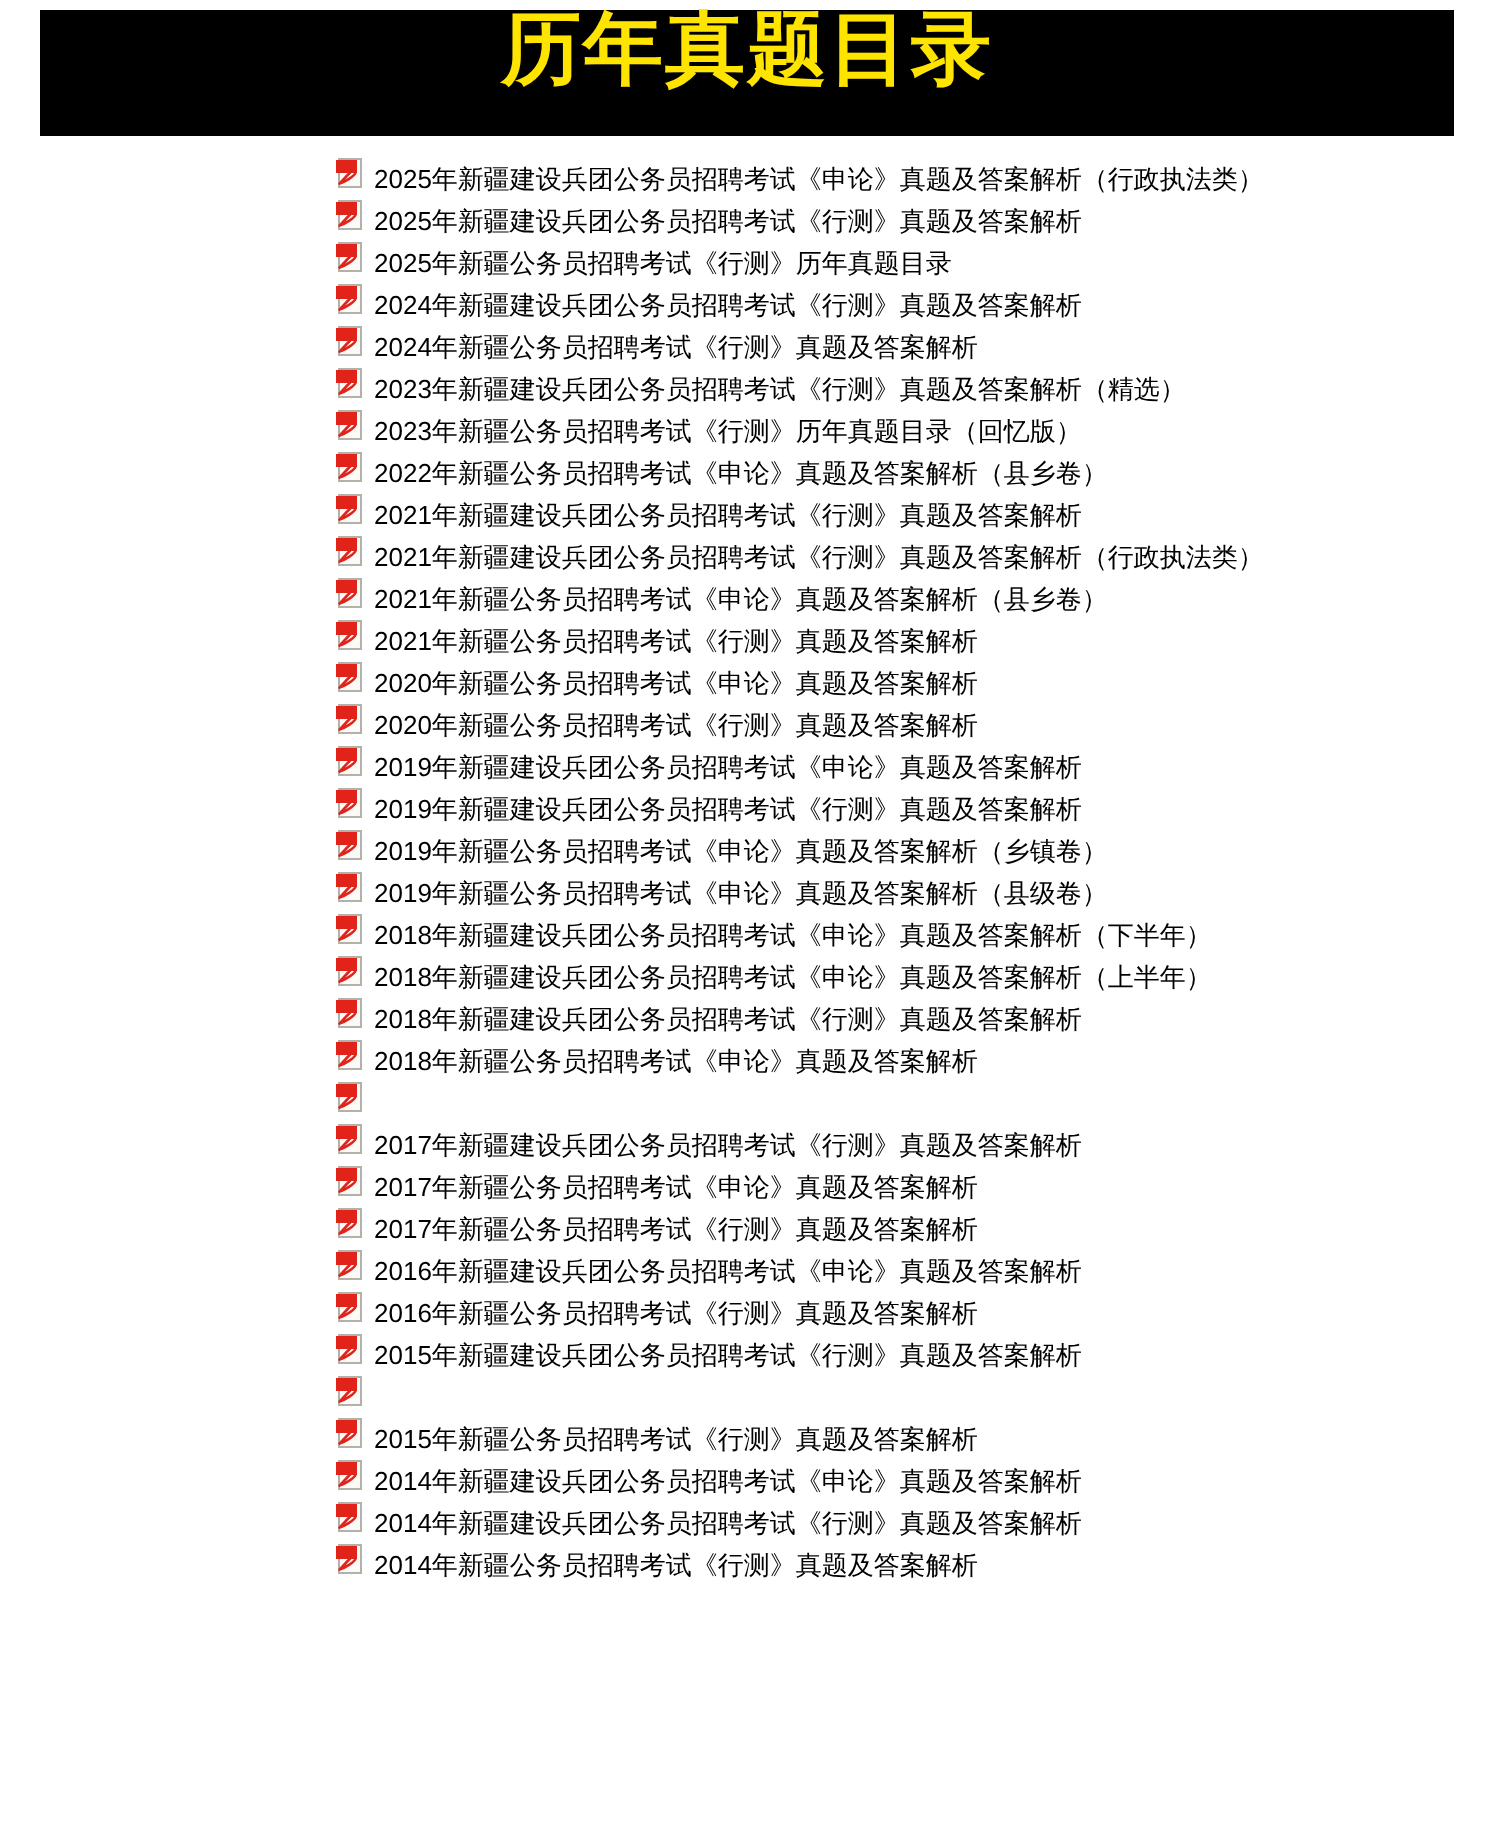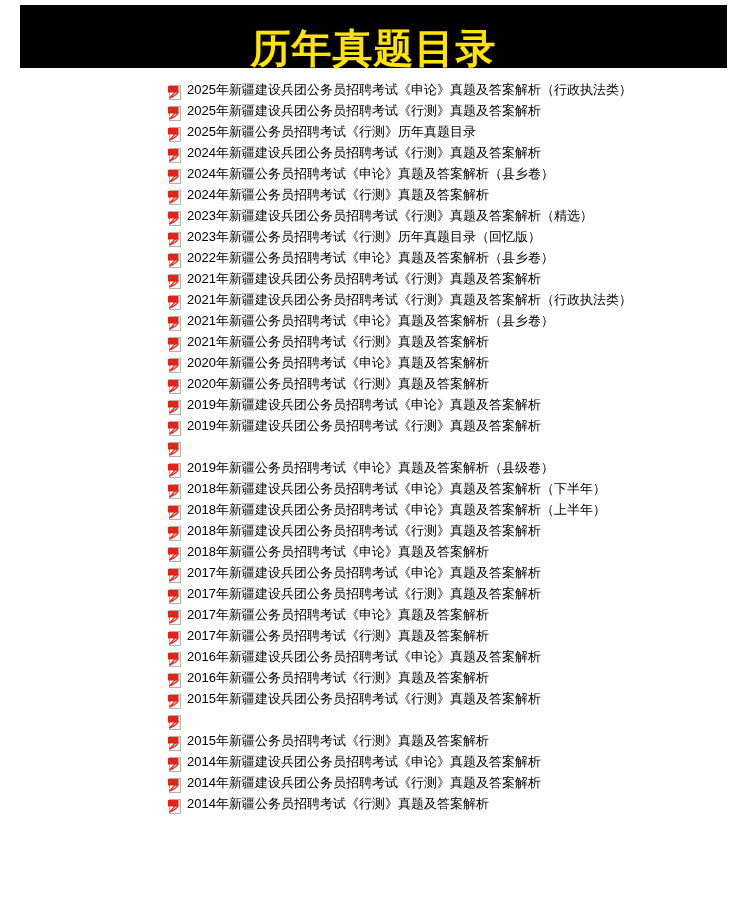--- a/index.html
+++ b/index.html
@@ -13,42 +13,42 @@
     position: relative;
     font-family: "Liberation Sans", sans-serif;
     color: #000000;
     overflow: hidden;
   }
   .banner {
     margin: 5px 23px 0 20px;
     height: 63px;
     background: #000000;
     display: flex;
-    align-items: flex-end;
+    align-items: flex-start;
     justify-content: center;
   }
   .banner-title {
     margin: 0;
     color: #ffe400;
     font-size: 40px;
     font-weight: bold;
     font-family: "DejaVu Serif", "Liberation Serif", serif;
     letter-spacing: 1px;
     line-height: 1;
     white-space: nowrap;
   }
   .doc-list {
     list-style: none;
     margin: 11px 0 0 168px;
     padding: 0;
   }
   .doc-row {
     height: 21px;
     display: flex;
-    align-items: flex-end;
+    align-items: flex-start;
     cursor: pointer;
   }
   .pdf-icon {
     flex: none;
     width: 13px;
     height: 15px;
     margin-right: 6px;
     display: inline-block;
     line-height: 0;
   }
@@ -107,30 +107,20 @@
         <span class="pdf-icon">
           <svg width="13" height="15" viewBox="0 0 13 15" xmlns="http://www.w3.org/2000/svg">
             <rect x="1.5" y="0.5" width="11" height="14" fill="#fbfaf7" stroke="#b3b1aa" stroke-width="1"></rect>
             <rect x="0" y="1" width="10.5" height="6.5" fill="#e2231a"></rect>
             <path d="M1.8 12.8 C4.6 11.9 8.9 9.2 9.7 7.5 C10.3 6.2 8.6 5.8 7.2 7.1 C5.4 8.8 3.2 11.4 1.8 12.8" fill="none" stroke="#e2231a" stroke-width="1.3" stroke-linecap="round"></path>
           </svg>
         </span>
         <span class="doc-label">2024年新疆建设兵团公务员招聘考试《行测》真题及答案解析</span>
       </li>
 
-      <li class="doc-row">
-        <span class="pdf-icon">
-          <svg width="13" height="15" viewBox="0 0 13 15" xmlns="http://www.w3.org/2000/svg">
-            <rect x="1.5" y="0.5" width="11" height="14" fill="#fbfaf7" stroke="#b3b1aa" stroke-width="1"></rect>
-            <rect x="0" y="1" width="10.5" height="6.5" fill="#e2231a"></rect>
-            <path d="M1.8 12.8 C4.6 11.9 8.9 9.2 9.7 7.5 C10.3 6.2 8.6 5.8 7.2 7.1 C5.4 8.8 3.2 11.4 1.8 12.8" fill="none" stroke="#e2231a" stroke-width="1.3" stroke-linecap="round"></path>
-          </svg>
-        </span>
-        <span class="doc-label">2024年新疆公务员招聘考试《申论》真题及答案解析（县乡卷）</span>
-      </li>
 
       <li class="doc-row">
         <span class="pdf-icon">
           <svg width="13" height="15" viewBox="0 0 13 15" xmlns="http://www.w3.org/2000/svg">
             <rect x="1.5" y="0.5" width="11" height="14" fill="#fbfaf7" stroke="#b3b1aa" stroke-width="1"></rect>
             <rect x="0" y="1" width="10.5" height="6.5" fill="#e2231a"></rect>
             <path d="M1.8 12.8 C4.6 11.9 8.9 9.2 9.7 7.5 C10.3 6.2 8.6 5.8 7.2 7.1 C5.4 8.8 3.2 11.4 1.8 12.8" fill="none" stroke="#e2231a" stroke-width="1.3" stroke-linecap="round"></path>
           </svg>
         </span>
         <span class="doc-label">2024年新疆公务员招聘考试《行测》真题及答案解析</span>
@@ -258,20 +248,21 @@
       </li>
 
       <li class="doc-row">
         <span class="pdf-icon">
           <svg width="13" height="15" viewBox="0 0 13 15" xmlns="http://www.w3.org/2000/svg">
             <rect x="1.5" y="0.5" width="11" height="14" fill="#fbfaf7" stroke="#b3b1aa" stroke-width="1"></rect>
             <rect x="0" y="1" width="10.5" height="6.5" fill="#e2231a"></rect>
             <path d="M1.8 12.8 C4.6 11.9 8.9 9.2 9.7 7.5 C10.3 6.2 8.6 5.8 7.2 7.1 C5.4 8.8 3.2 11.4 1.8 12.8" fill="none" stroke="#e2231a" stroke-width="1.3" stroke-linecap="round"></path>
           </svg>
         </span>
+        <span class="doc-label">2019年新疆公务员招聘考试《申论》真题及答案解析（乡镇卷）</span>
       </li>
 
       <li class="doc-row">
         <span class="pdf-icon">
           <svg width="13" height="15" viewBox="0 0 13 15" xmlns="http://www.w3.org/2000/svg">
             <rect x="1.5" y="0.5" width="11" height="14" fill="#fbfaf7" stroke="#b3b1aa" stroke-width="1"></rect>
             <rect x="0" y="1" width="10.5" height="6.5" fill="#e2231a"></rect>
             <path d="M1.8 12.8 C4.6 11.9 8.9 9.2 9.7 7.5 C10.3 6.2 8.6 5.8 7.2 7.1 C5.4 8.8 3.2 11.4 1.8 12.8" fill="none" stroke="#e2231a" stroke-width="1.3" stroke-linecap="round"></path>
           </svg>
         </span>
@@ -325,21 +316,20 @@
 
 
       <li class="doc-row">
         <span class="pdf-icon">
           <svg width="13" height="15" viewBox="0 0 13 15" xmlns="http://www.w3.org/2000/svg">
             <rect x="1.5" y="0.5" width="11" height="14" fill="#fbfaf7" stroke="#b3b1aa" stroke-width="1"></rect>
             <rect x="0" y="1" width="10.5" height="6.5" fill="#e2231a"></rect>
             <path d="M1.8 12.8 C4.6 11.9 8.9 9.2 9.7 7.5 C10.3 6.2 8.6 5.8 7.2 7.1 C5.4 8.8 3.2 11.4 1.8 12.8" fill="none" stroke="#e2231a" stroke-width="1.3" stroke-linecap="round"></path>
           </svg>
         </span>
-        <span class="doc-label">2017年新疆建设兵团公务员招聘考试《申论》真题及答案解析</span>
       </li>
 
       <li class="doc-row">
         <span class="pdf-icon">
           <svg width="13" height="15" viewBox="0 0 13 15" xmlns="http://www.w3.org/2000/svg">
             <rect x="1.5" y="0.5" width="11" height="14" fill="#fbfaf7" stroke="#b3b1aa" stroke-width="1"></rect>
             <rect x="0" y="1" width="10.5" height="6.5" fill="#e2231a"></rect>
             <path d="M1.8 12.8 C4.6 11.9 8.9 9.2 9.7 7.5 C10.3 6.2 8.6 5.8 7.2 7.1 C5.4 8.8 3.2 11.4 1.8 12.8" fill="none" stroke="#e2231a" stroke-width="1.3" stroke-linecap="round"></path>
           </svg>
         </span>

